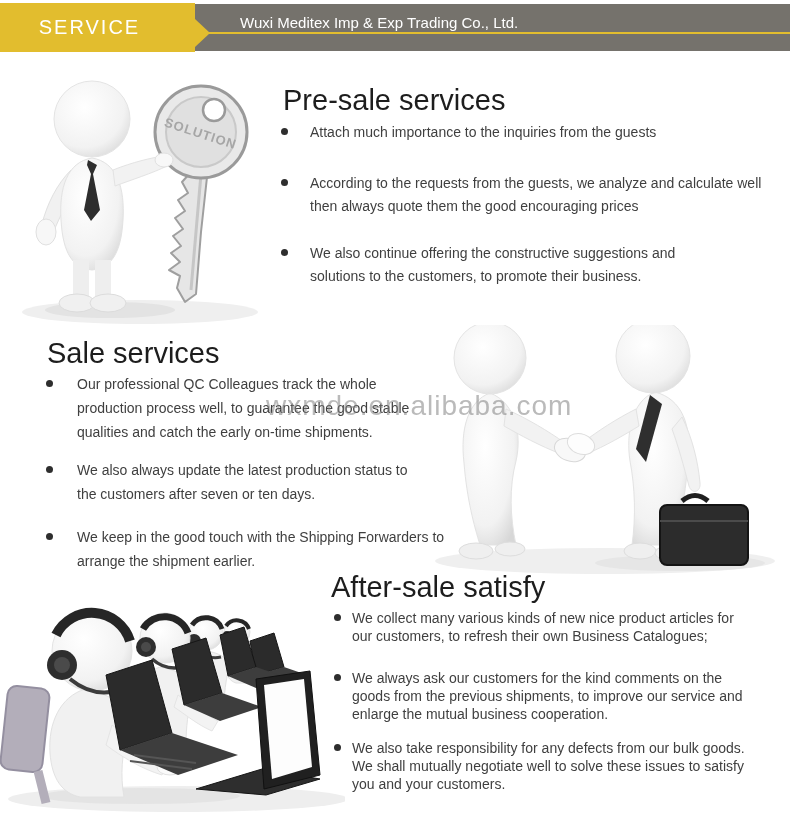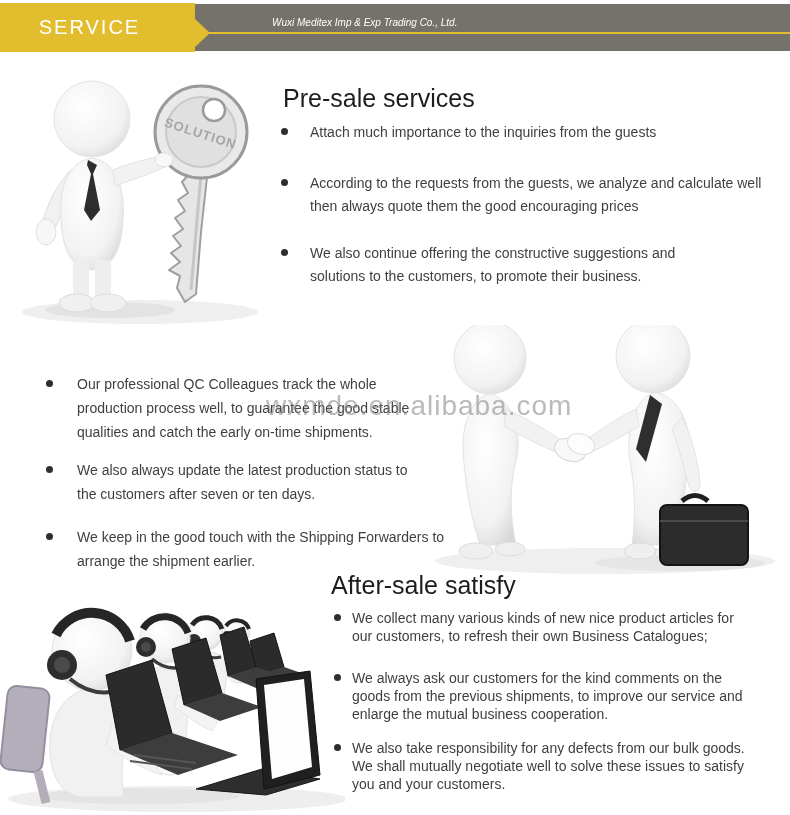--- a/index.html
+++ b/index.html
@@ -8,25 +8,25 @@
 
   
   .hdr-gray{position:absolute;left:192px;top:4px;width:598px;height:47px;background:#75726c;z-index:2;}
   .hdr-yellow{position:absolute;left:0;top:3px;width:195px;height:49px;background:#e2bd2e;z-index:3;
               display:flex;align-items:center;justify-content:center;}
   .hdr-yellow .svc{color:#ffffff;font-size:20px;letter-spacing:2px;font-weight:400;padding-right:16px;}
   .hdr-arrow{position:absolute;left:195px;top:19px;width:0;height:0;z-index:4;
              border-top:14px solid transparent;border-bottom:14px solid transparent;
              border-left:15px solid #e2bd2e;}
   .hdr-line{position:absolute;left:206px;top:32px;width:584px;height:2px;background:#e2bd2e;z-index:4;}
-  .hdr-company{position:absolute;left:272px;top:14px;height:18px;line-height:18px;
-               color:#ffffff;font-size:10px;z-index:5;white-space:nowrap;font-style:italic;}
-
-  
-  .sec-title{position:absolute;color:#1d1d1d;font-size:25px;font-weight:400;z-index:10;white-space:nowrap;}
+  .hdr-company{position:absolute;left:240px;top:14px;height:18px;line-height:18px;
+               color:#ffffff;font-size:15px;z-index:5;white-space:nowrap;}
+
+  
+  .sec-title{position:absolute;color:#1d1d1d;font-size:29px;font-weight:400;z-index:10;white-space:nowrap;}
   #title-presale{left:283px;top:84px;}
   #title-sale{left:47px;top:337px;}
   #title-aftersale{left:331px;top:571px;}
 
   
   .bullet{position:absolute;z-index:10;color:#3f3f3f;font-size:14px;}
   .bullet .btext{display:block;white-space:pre-line;}
   .bullet .dot{position:absolute;left:0;width:7px;height:7px;border-radius:50%;background:#2e2e2e;}
   .b-pre{left:281px;width:500px;padding-left:29px;line-height:23px;}
   .b-pre .dot{top:7px;}
@@ -198,20 +198,21 @@
     <span class="dot"></span>
     <span class="btext">According to the requests from the guests, we analyze and calculate well
 then always quote them the good encouraging prices</span>
   </div>
   <div id="pre-b3" class="bullet b-pre">
     <span class="dot"></span>
     <span class="btext">We also continue offering the constructive suggestions and
 solutions to the customers, to promote their business.</span>
   </div>
 
+  <div id="title-sale" class="sec-title">Sale services</div>
   <div id="sale-b1" class="bullet b-sale">
     <span class="dot"></span>
     <span class="btext">Our professional QC Colleagues track the whole
 production process well, to guarantee the good stable
 qualities and catch the early on-time shipments.</span>
   </div>
   <div id="sale-b3" class="bullet b-sale">
     <span class="dot"></span>
     <span class="btext">We keep in the good touch with the Shipping Forwarders to
 arrange the shipment earlier.</span>

